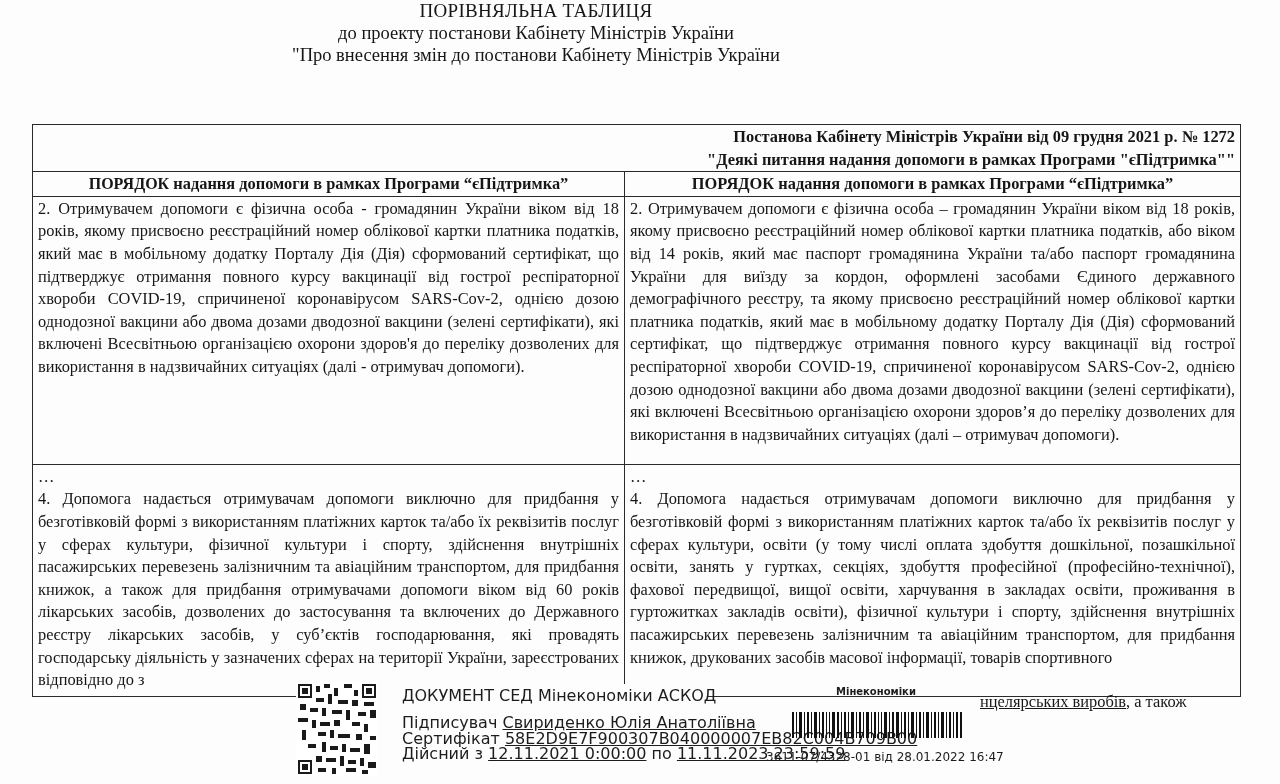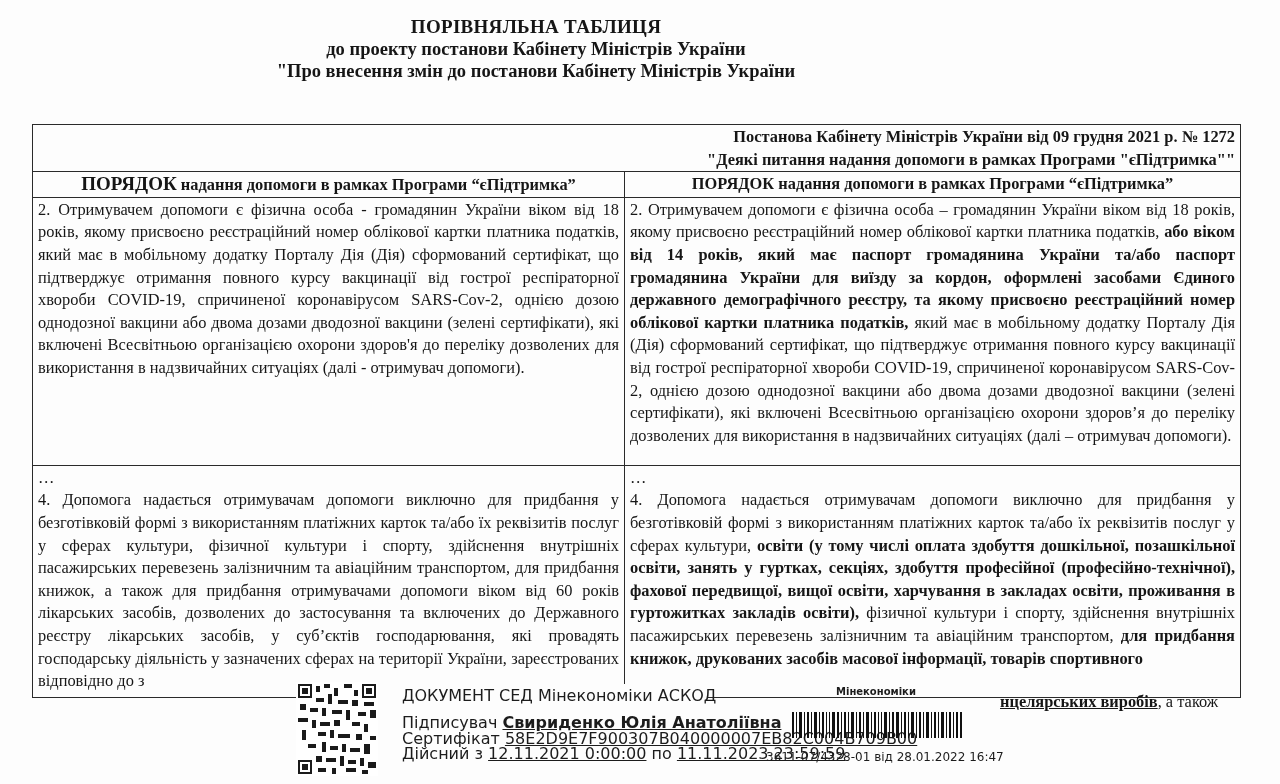--- a/index.html
+++ b/index.html
@@ -2,38 +2,38 @@
 <html><head>
 <meta charset="utf-8">
 <style>
   html, body { margin:0; padding:0; }
   body {
     width:1280px; height:784px; overflow:hidden; position:relative;
     background:#fdfdfd; color:#161616;
     font-family:"Liberation Serif","DejaVu Serif",serif;
   }
   .title {
-    position:absolute; left:0; top:16px; width:1072px; text-align:center;
-    font-weight:bold; font-size:18.5px; line-height:22px;
+    position:absolute; left:0; top:0; width:1072px; text-align:center;
+    font-weight:normal; font-size:18.5px; line-height:22px;
   }
   .title .l1 { font-size:19px; letter-spacing:0.3px; }
   table.cmp {
     position:absolute; left:32px; top:124px; width:1208px;
     border-collapse:collapse; table-layout:fixed;
   }
   table.cmp td {
     border:1.5px solid #2a2a2a; vertical-align:top;
     font-size:16.4px; line-height:22.6px; padding:1px 5px 0 5px;
   }
   td.head { text-align:center; font-size:15.5px; line-height:19px; padding-top:1px; }
   td.decree { text-align:right; font-weight:bold; font-size:16.5px; line-height:21px; padding:3px 0 2px 0; }
   td.order { text-align:center; font-weight:bold; font-size:16.5px; line-height:20px; padding:0; }
-  td.order .big { font-size:19px; }
+  td.order .big { font-size:16px; }
   .just { text-align:justify; }
-  b { font-weight:bold; }
+  b { font-weight:normal; }
   .row1 td { height:266px; }
   .row2 td { height:230px; }
   .cell-clip { overflow:hidden; }
   .stamp {
     position:absolute; font-family:"DejaVu Sans","Liberation Sans",sans-serif;
     color:#1c1c1c; font-size:16px;
   }
   .stamp-bg {
     position:absolute; left:378px; top:684px; width:330px; height:100px; background:#fdfdfd;
   }
@@ -167,21 +167,21 @@
 </div>
 <div class="stamp" style="left:402px; top:744px;">
   <span>Дійсний з</span>
   <span class="u">12.11.2021 0:00:00</span>
   <span>по</span>
   <span class="u">11.11.2023 23:59:59</span>
 </div>
 
 <div class="stamp" style="left:836px; top:686px; font-size:10px;font-weight:bold;">Мінекономіки</div>
 
-<div style="position:absolute; left:1000px; top:692px; font-family:'Liberation Serif',serif; font-size:16.4px; line-height:20px; white-space:nowrap;"><b class="u">нцелярських виробів</b><span>, а також</span></div>
+<div style="position:absolute; left:980px; top:692px; font-family:'Liberation Serif',serif; font-size:16.4px; line-height:20px; white-space:nowrap;"><b class="u">нцелярських виробів</b><span>, а також</span></div>
 
 <svg class="barcode" viewBox="0 0 170 26" preserveAspectRatio="none">
   <g fill="#111">
     <rect x="0" y="0" width="2" height="26"></rect>
       <rect x="4" y="0" width="1" height="26"></rect>
       <rect x="7" y="0" width="3" height="26"></rect>
       <rect x="12" y="0" width="1" height="26"></rect>
       <rect x="15" y="0" width="2" height="26"></rect>
       <rect x="19" y="0" width="1" height="26"></rect>
       <rect x="22" y="0" width="3" height="26"></rect>

